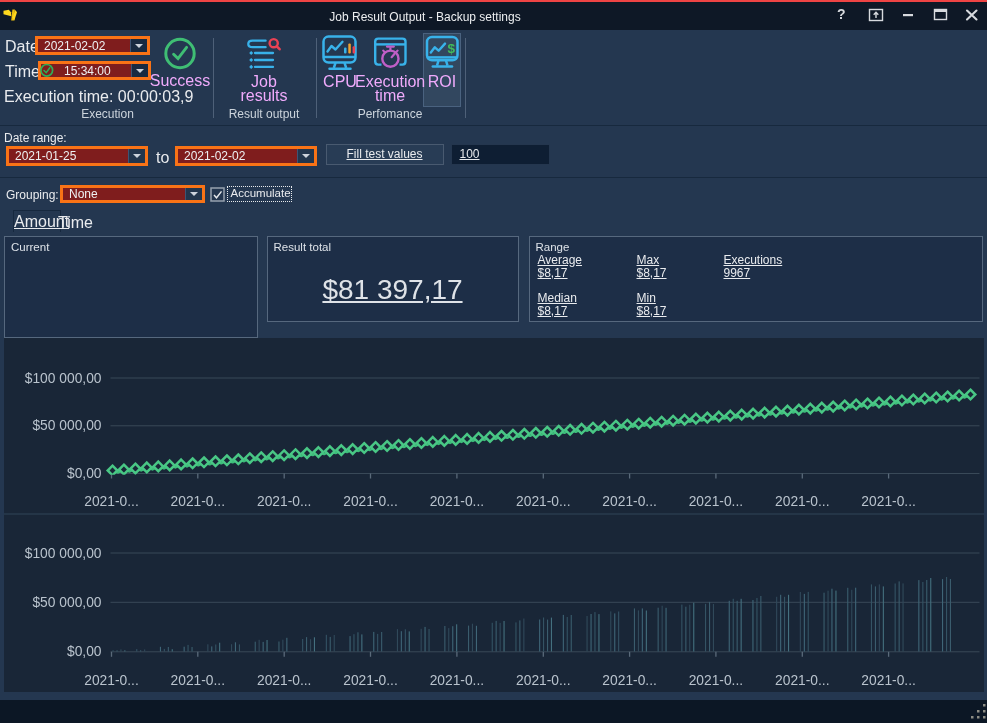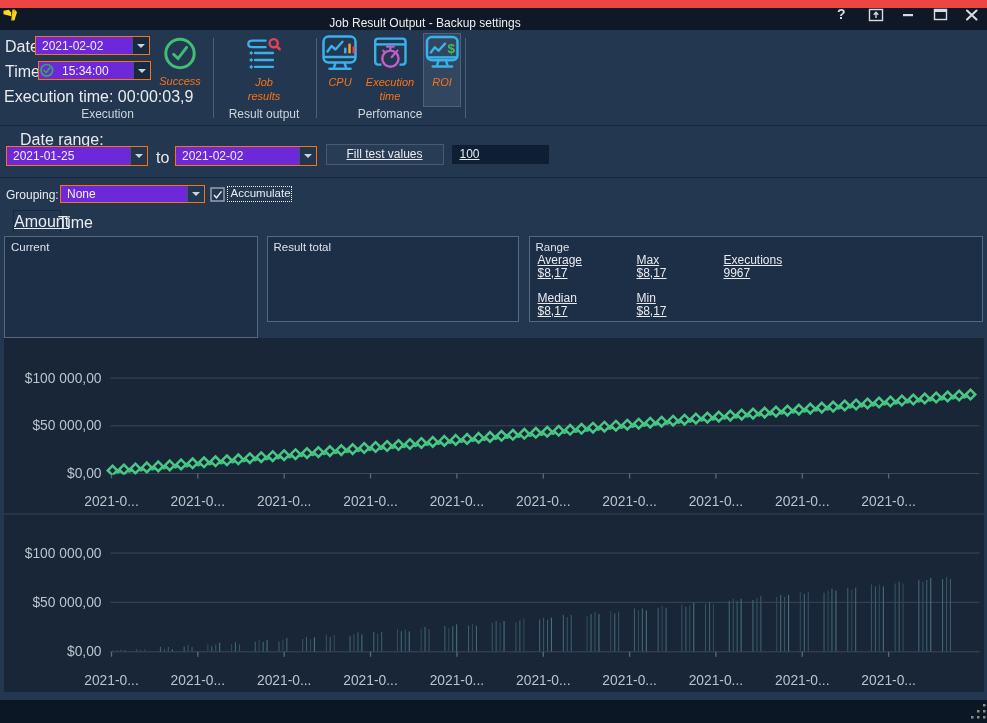--- a/index.html
+++ b/index.html
@@ -1,31 +1,31 @@
 <!DOCTYPE html>
 <html><head><meta charset="utf-8"><title>Job Result Output</title>
 <style>
 * { margin:0; padding:0; box-sizing:border-box; }
 html,body { width:987px; height:723px; overflow:hidden; background:#243750;
   font-family:"Liberation Sans",sans-serif; color:#e9ebee; }
 .abs { position:absolute;text-decoration:underline; }
 .titlebar { position:absolute; left:0; top:0; width:987px; height:30px; background:#0e1826;
-  border-top:8px solid #ef4444; }
+  border-top:2px solid #ef4444; }
 .title { position:absolute; top:8px; left:0; width:850px; text-align:center; font-size:12px; color:#eceef0; }
 .qmark { position:absolute; left:837px; top:6px; font-size:14px; font-weight:bold; color:#d7dade; }
 .lbl { position:absolute; font-size:16px; color:#e9ebee; white-space:nowrap; }
-.combo { position:absolute; background:#6d28d9; border:1px solid #f97316; }
+.combo { position:absolute; background:#7f1d1d; border:3px solid #f97316; }
 .ct { position:absolute; top:50%; transform:translateY(-50%); white-space:nowrap; color:#eef0f2; }
 .abox { position:absolute; right:0; top:0; bottom:0; border-left:1px solid #3d5474;
   display:flex; align-items:center; justify-content:center; }
 .tri { width:0; height:0; border-left:4px solid transparent; border-right:4px solid transparent;
   border-top:4.6px solid #ccd3dc; }
 .vsep { position:absolute; width:1px; background:#4e6078; }
 .cap { position:absolute; font-size:12px; color:#ccd4dc; text-align:center; }
-.ilabel { position:absolute; font-size:11px; color:#f97316; text-align:center; line-height:14.5px;font-style:italic; }
+.ilabel { position:absolute; font-size:16px; color:#f0abfc; text-align:center; line-height:14.5px; }
 .panel { position:absolute; background:#1d2e47; border:1px solid #56687e; }
 .ptitle { position:absolute; left:6px; top:4px; font-size:11.5px; color:#dde2e8; }
 .ax { font-family:"Liberation Sans",sans-serif; font-size:13.8px; fill:#b9c3cd; }
 </style></head>
 <body>
 <div class="titlebar">
   <div class="title">Job Result Output - Backup settings</div>
 </div>
 <svg width="987" height="30" viewBox="0 0 987 30" style="position:absolute;left:0;top:0">
 
@@ -129,21 +129,21 @@
 <rect x="427" y="37" width="30.5" height="23.3" rx="5"></rect>
 <line x1="427.5" y1="57.4" x2="457" y2="57.4"></line>
 <path d="M438.5 60.5 L437 65.6 M446 60.5 L447.5 65.6"></path>
 <line x1="432.8" y1="66.4" x2="452" y2="66.4" stroke-linecap="round"></line>
 </g>
 <path d="M430.8 52.5 L434.8 47.3 L438.6 50.7 L445 43.6" fill="none" stroke="#38b2ea" stroke-width="2.4" stroke-linecap="round" stroke-linejoin="round"></path>
 <text x="451.3" y="52.5" text-anchor="middle" font-family="Liberation Sans, sans-serif" font-size="13.5" font-weight="bold" fill="#41bd5c">$</text>
 </svg>
 
 <div class="abs" style="left:0;top:127px;width:987px;height:51px;background:#243750;border-bottom:1px solid #17293e"></div>
-<div class="lbl" style="left:20px;top:131px;font-size:16px">Date range:</div>
+<div class="lbl" style="left:4px;top:131px;font-size:12px">Date range:</div>
 <div class="combo" style="left:6px;top:146px;width:142px;height:20px">
 <div class="ct" style="left:6px;font-size:12px">2021-01-25</div>
 <div class="abox" style="width:17px;background:#22364d;">
       <div class="tri"></div>
     </div>
 </div>
 <div class="lbl" style="left:156px;top:149px">to</div>
 <div class="combo" style="left:175px;top:146px;width:142px;height:20px">
 <div class="ct" style="left:6px;font-size:12px">2021-02-02</div>
 <div class="abox" style="width:17px;background:#22364d;">
@@ -168,20 +168,21 @@
 <div class="lbl" style="left:230.5px;top:187px;font-size:11.5px">Accumulate</div>
 
 <div class="abs" style="left:13px;top:209.5px;width:48px;height:22.5px;background:#243750;border:1px solid #16283e;border-bottom:none;text-align:right;font-size:16px;line-height:22px">Amount</div>
 <div class="lbl" style="left:58px;top:213.5px">Time</div>
 
 <div class="panel" style="left:4px;top:235.5px;width:254px;height:102px">
   <div class="ptitle">Current</div>
 </div>
 <div class="panel" style="left:266.5px;top:235.5px;width:252px;height:86px">
   <div class="ptitle">Result total</div>
+  <div class="abs" style="left:0;top:37px;width:100%;text-align:center;font-size:28px;color:#dfe3e8">$81&nbsp;397,17</div>
 </div>
 <div class="panel" style="left:528.5px;top:235.5px;width:454px;height:86px">
   <div class="ptitle">Range</div>
   <div class="abs" style="left:8px;top:17px;font-size:12px;line-height:13.5px">Average<br>$8,17</div>
   <div class="abs" style="left:107px;top:17px;font-size:12px;line-height:13.5px">Max<br>$8,17</div>
   <div class="abs" style="left:194px;top:17px;font-size:12px;line-height:13.5px">Executions<br>9967</div>
   <div class="abs" style="left:8px;top:55px;font-size:12px;line-height:13.5px">Median<br>$8,17</div>
   <div class="abs" style="left:107px;top:55px;font-size:12px;line-height:13.5px">Min<br>$8,17</div>
 </div>
 

